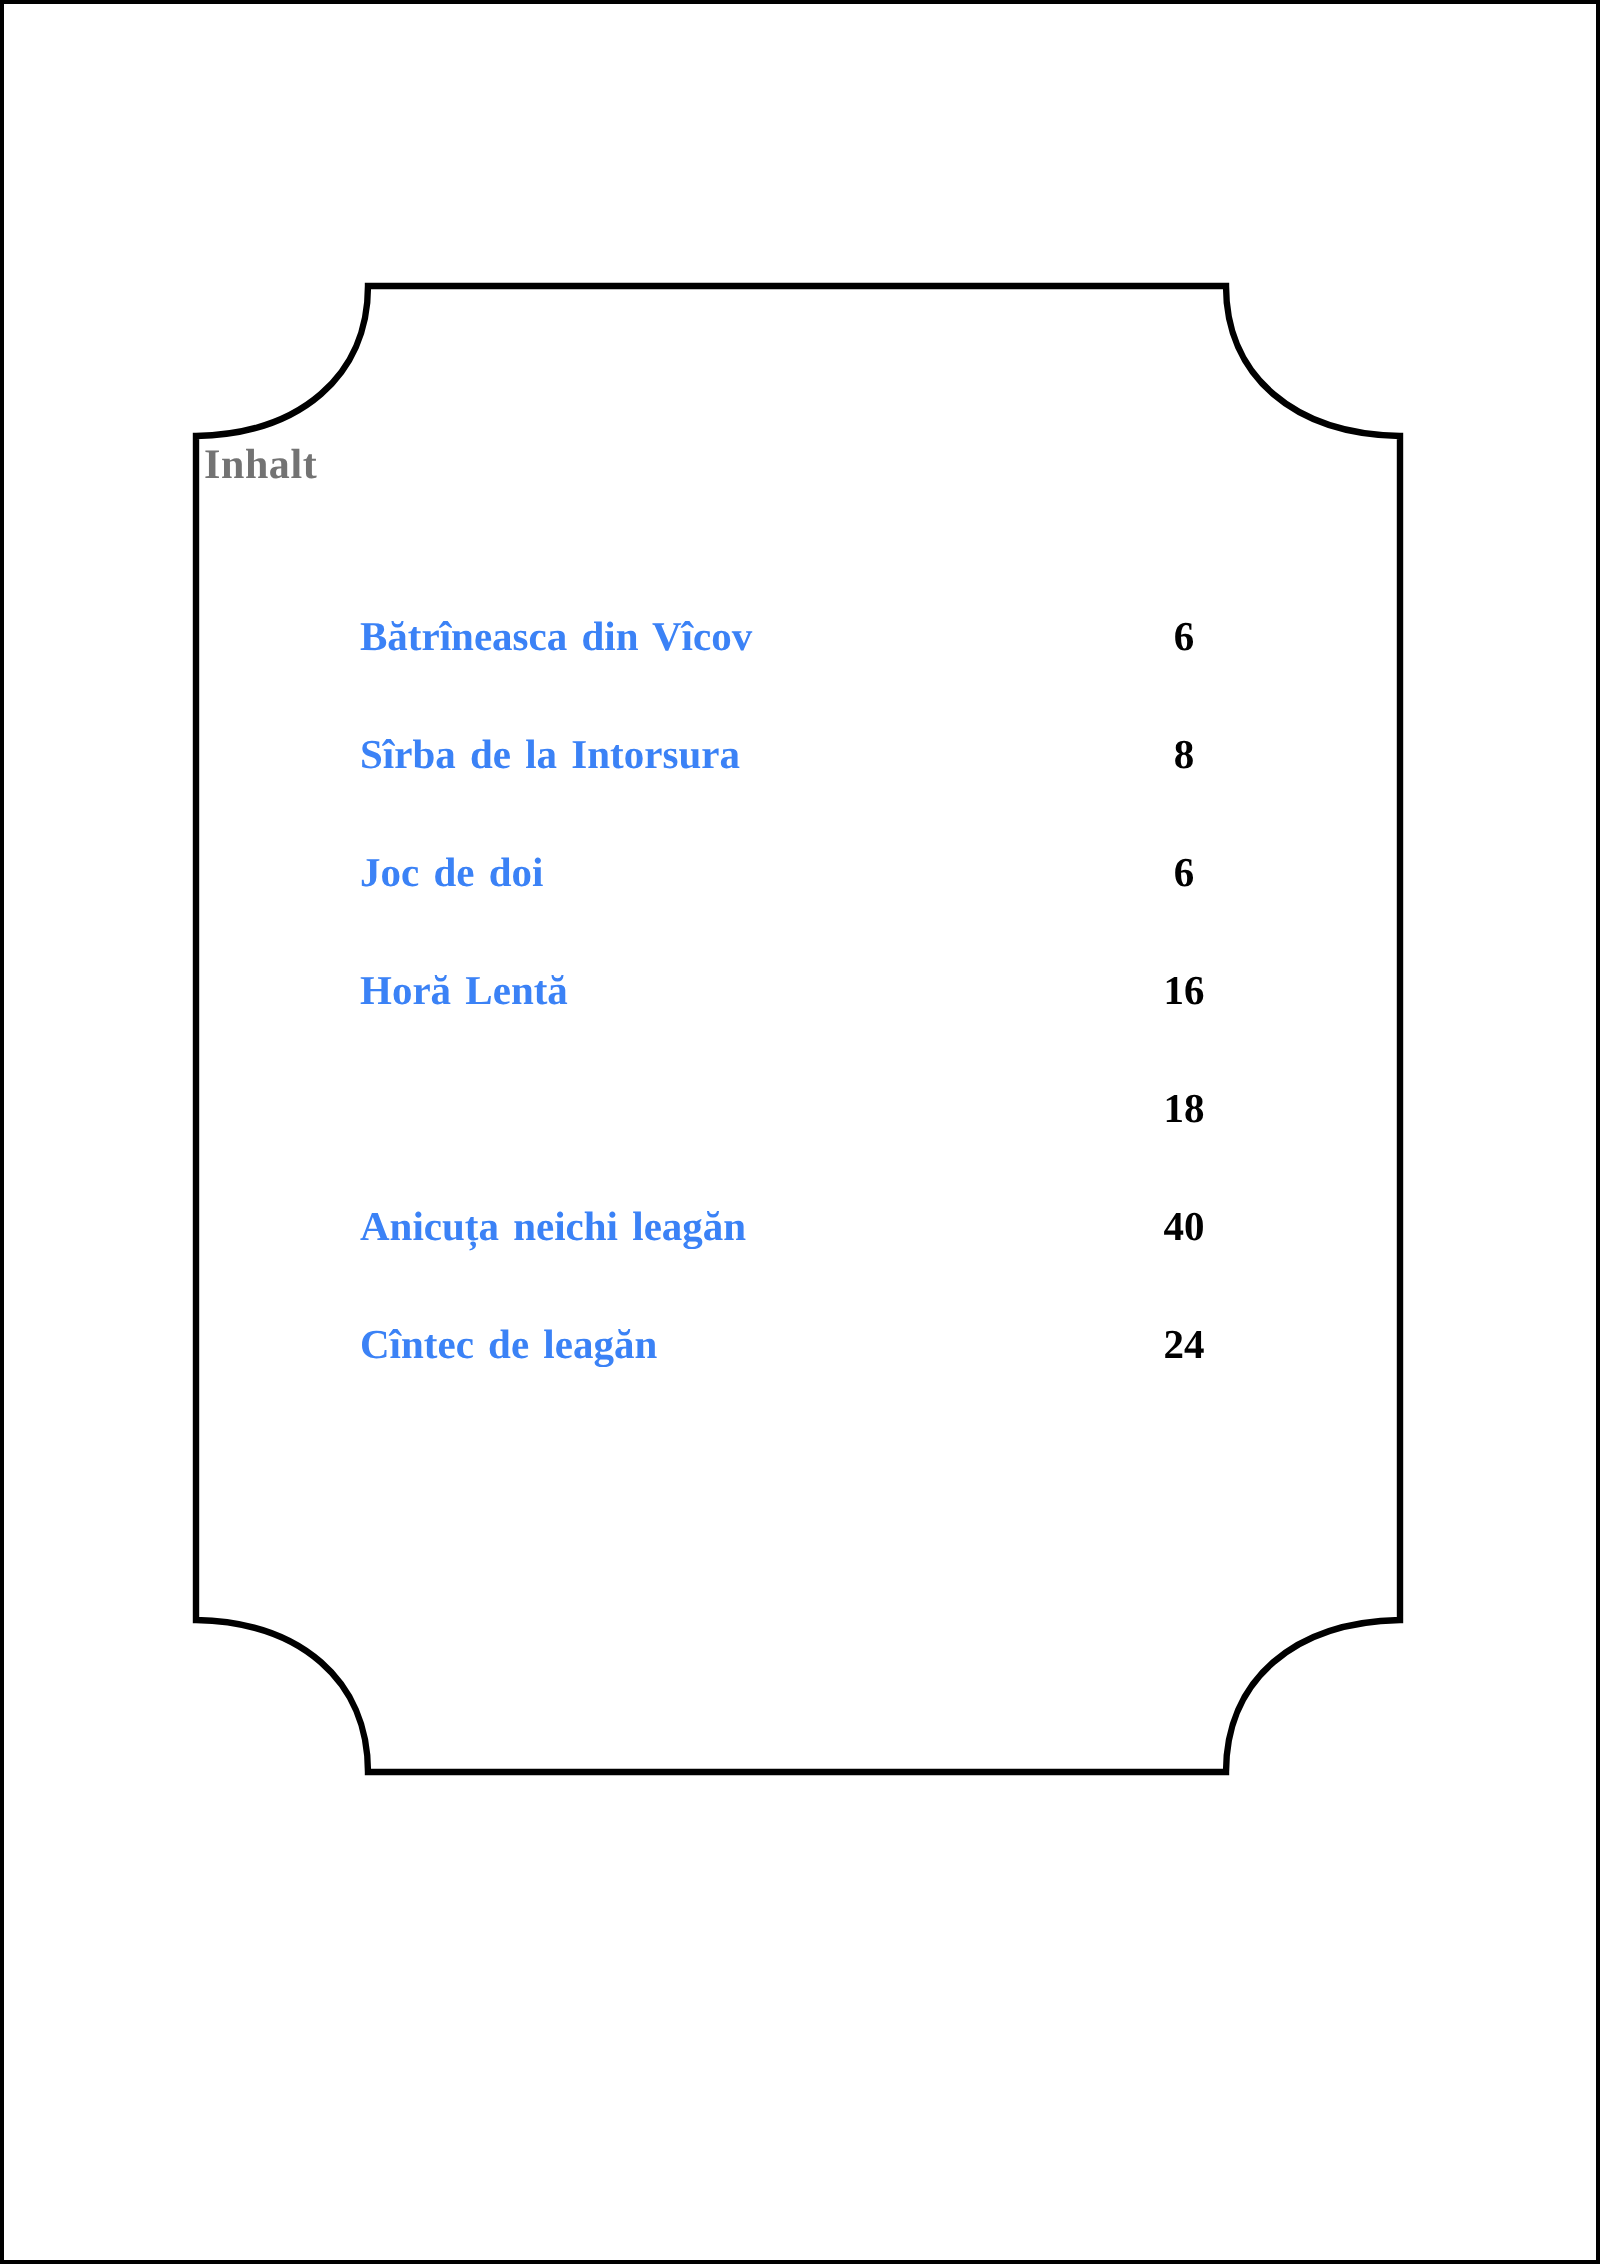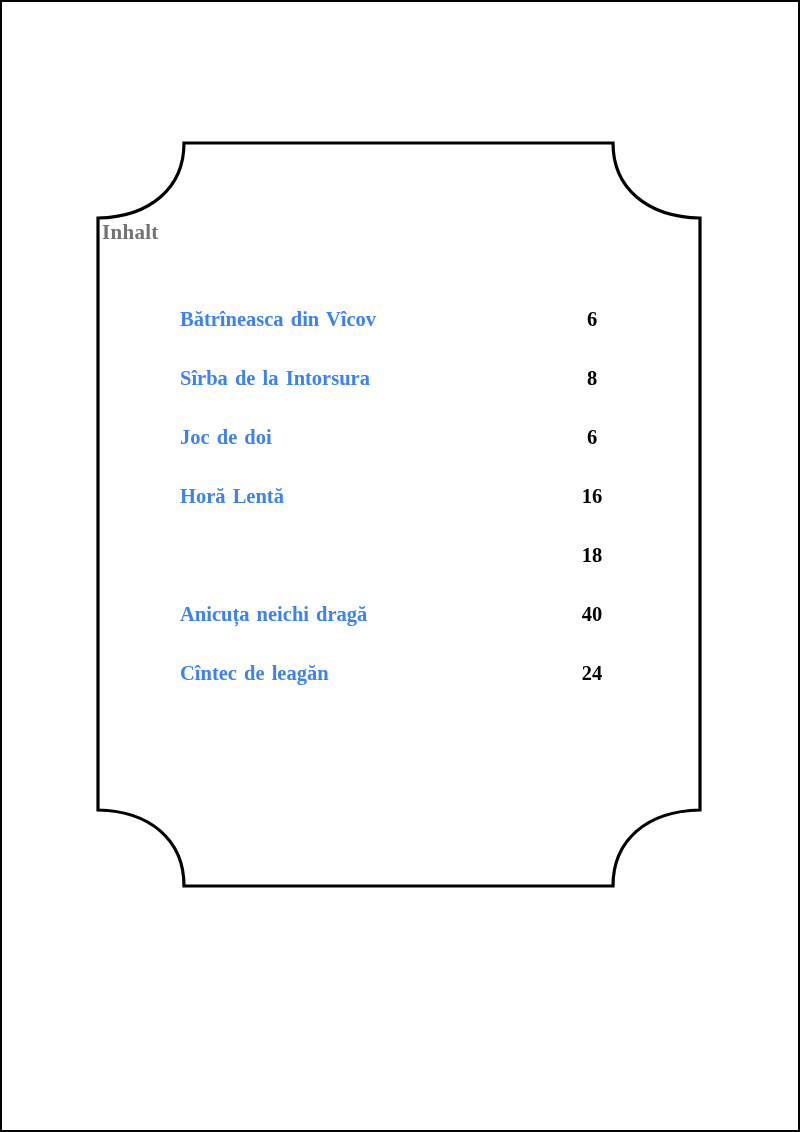--- a/index.html
+++ b/index.html
@@ -127,21 +127,21 @@
       <li class="toc-row">
         <span class="toc-label">Horă Lentă</span>
         <span class="toc-page">16</span>
       </li>
 
       <li class="toc-row">
         <span class="toc-page">18</span>
       </li>
 
       <li class="toc-row">
-        <span class="toc-label">Anicuța neichi dragă</span>
+        <span class="toc-label">Anicuța neichi leagăn</span>
         <span class="toc-page">40</span>
       </li>
 
 
       <li class="toc-row">
         <span class="toc-label">Cîntec de leagăn</span>
         <span class="toc-page">24</span>
       </li>
 
     </ul>

